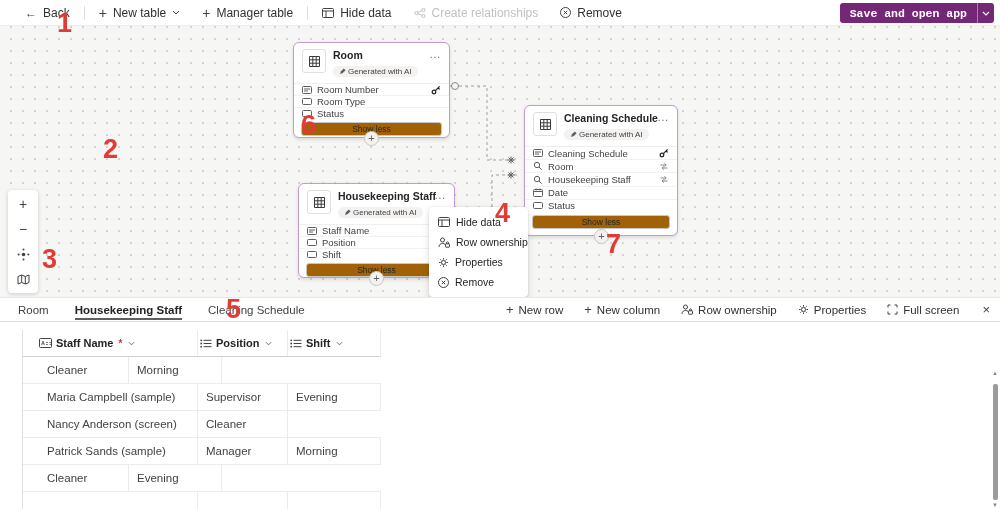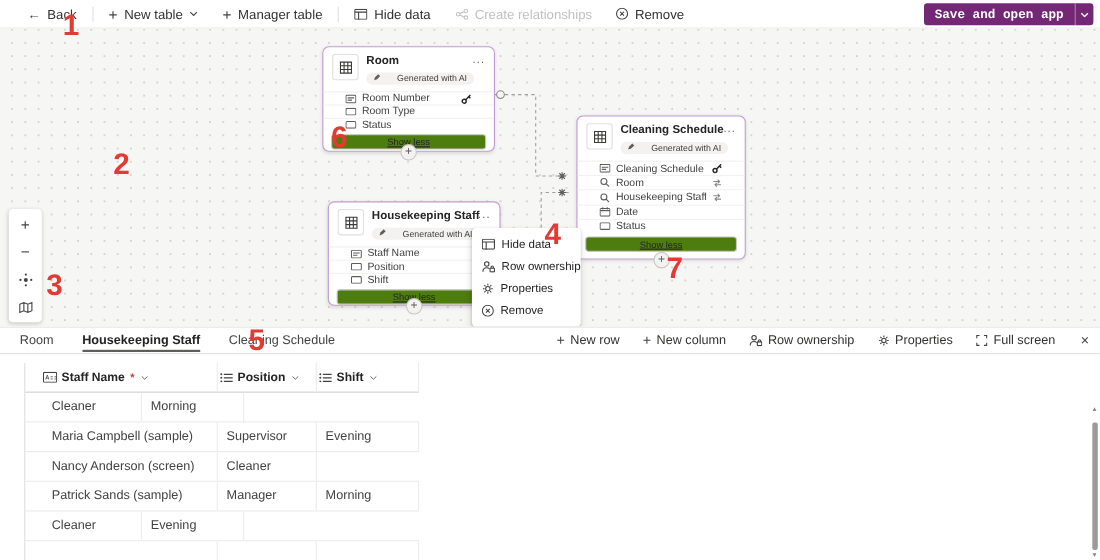--- a/index.html
+++ b/index.html
@@ -33,34 +33,34 @@
                         font-size:14px; color:#424242; cursor:default; }
 
   
   .card { position:absolute; background:#fff; border:1px solid #c49bd1; border-radius:6px;
           box-shadow:0 1.2px 3.6px rgba(0,0,0,.11); display:flex; flex-direction:column; z-index:2; }
   .card-header { display:flex; gap:7px; padding:6px 8px 4px 8px; align-items:flex-start; }
   .card-glyph { width:24px; height:24px; border:1px solid #e1dfdd; border-radius:3px; display:flex;
                 align-items:center; justify-content:center; color:#3b3a39; flex-shrink:0; }
   .card-titlebox { flex:1; min-width:0; }
   .card-title { font-size:10.5px; font-weight:700; color:#242424; line-height:1.15; white-space:nowrap; }
-  .card-badge { margin-top:2px; display:inline-flex; align-items:flex-start; gap:15px; background:#f3f2f1;
+  .card-badge { margin-top:2px; display:inline-flex; align-items:center; gap:2px; background:#f3f2f1;
                 border-radius:8px; padding:1px 6px; font-size:8px; color:#424242; white-space:nowrap; }
   .card-more { font-size:10px; color:#616161; letter-spacing:1px; line-height:.8; padding-top:2px; cursor:default; }
   .card-fields { flex:1; display:flex; flex-direction:column; border-top:1px solid #f0efee; }
-  .field-row { flex:1; display:flex; align-items:center; gap:5px; padding:0 20px; min-height:0; }
+  .field-row { flex:1; display:flex; align-items:center; gap:5px; padding:0 8px; min-height:0; }
   .field-row + .field-row { border-top:1px solid #f3f2f1; }
   .field-row svg { flex-shrink:0; }
   .field-left { color:#605e5c; display:flex; }
   .field-name { flex:1; font-size:9.5px; color:#424242; white-space:nowrap; overflow:hidden; }
   .field-right { color:#242424; display:flex; }
   .show-less-wrap { padding:3px 7px 6px 7px; }
-  .show-less { width:100%; height:14px; border:1px solid #c8c6c4; border-radius:3px; background:#4d7c0f;
+  .show-less { width:100%; height:14px; border:1px solid #c8c6c4; border-radius:3px; background:#a16207;
                font-size:8.5px; color:#242424; display:flex; align-items:center; justify-content:center;
-               font-family:"Liberation Sans",sans-serif; cursor:default;text-decoration:underline; }
+               font-family:"Liberation Sans",sans-serif; cursor:default; }
   .plus-fab { position:absolute; width:15px; height:15px; border-radius:50%; background:#f3f2f1;
               border:1px solid #c8c6c4; color:#605e5c; font-size:11px; line-height:12px; text-align:center;
               z-index:3; cursor:default; }
 
   
   .ctx-menu { position:absolute; left:429px; top:181px; width:99px; background:#fff; border-radius:4px;
               box-shadow:0 3.2px 7.2px rgba(0,0,0,.14), 0 .6px 1.8px rgba(0,0,0,.12); padding:5px 0; z-index:5; }
   .menu-item { display:flex; align-items:center; gap:6px; padding:4px 9px; font-size:10.5px; color:#242424;
                cursor:default; white-space:nowrap; }
   .menu-item svg { color:#424242; flex-shrink:0; }

